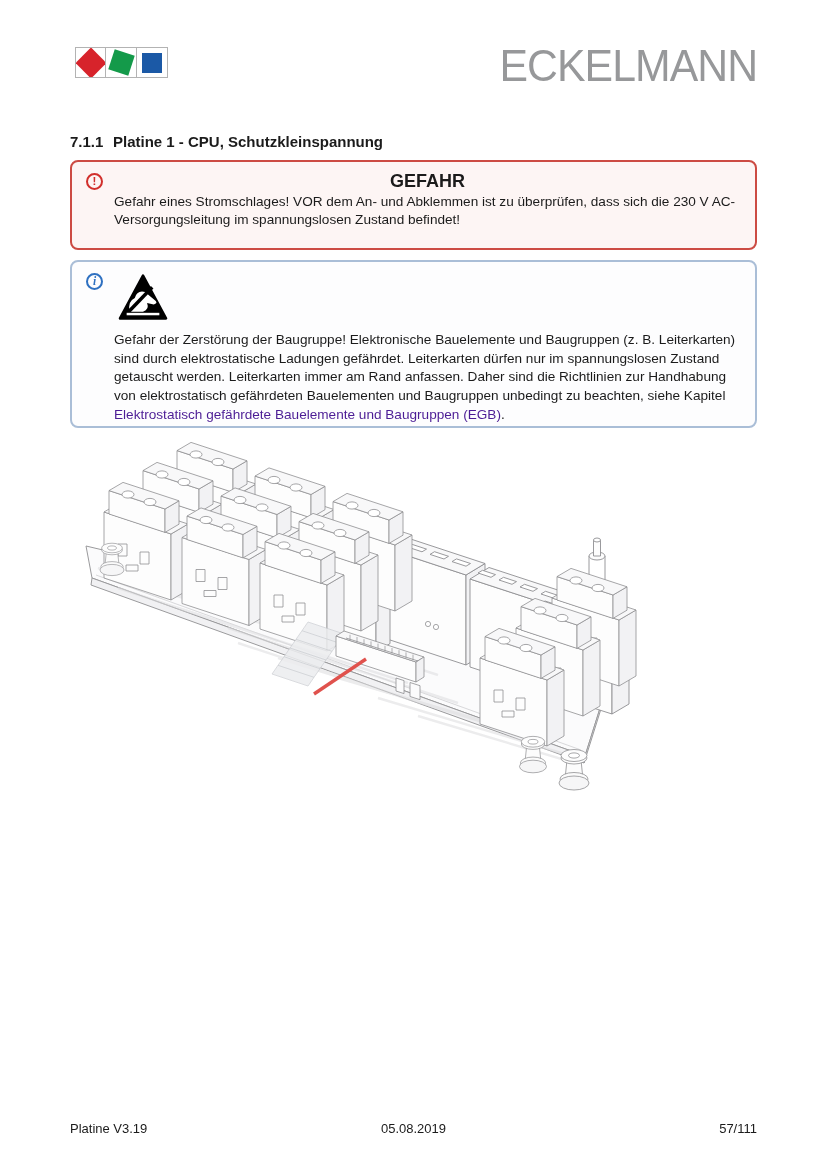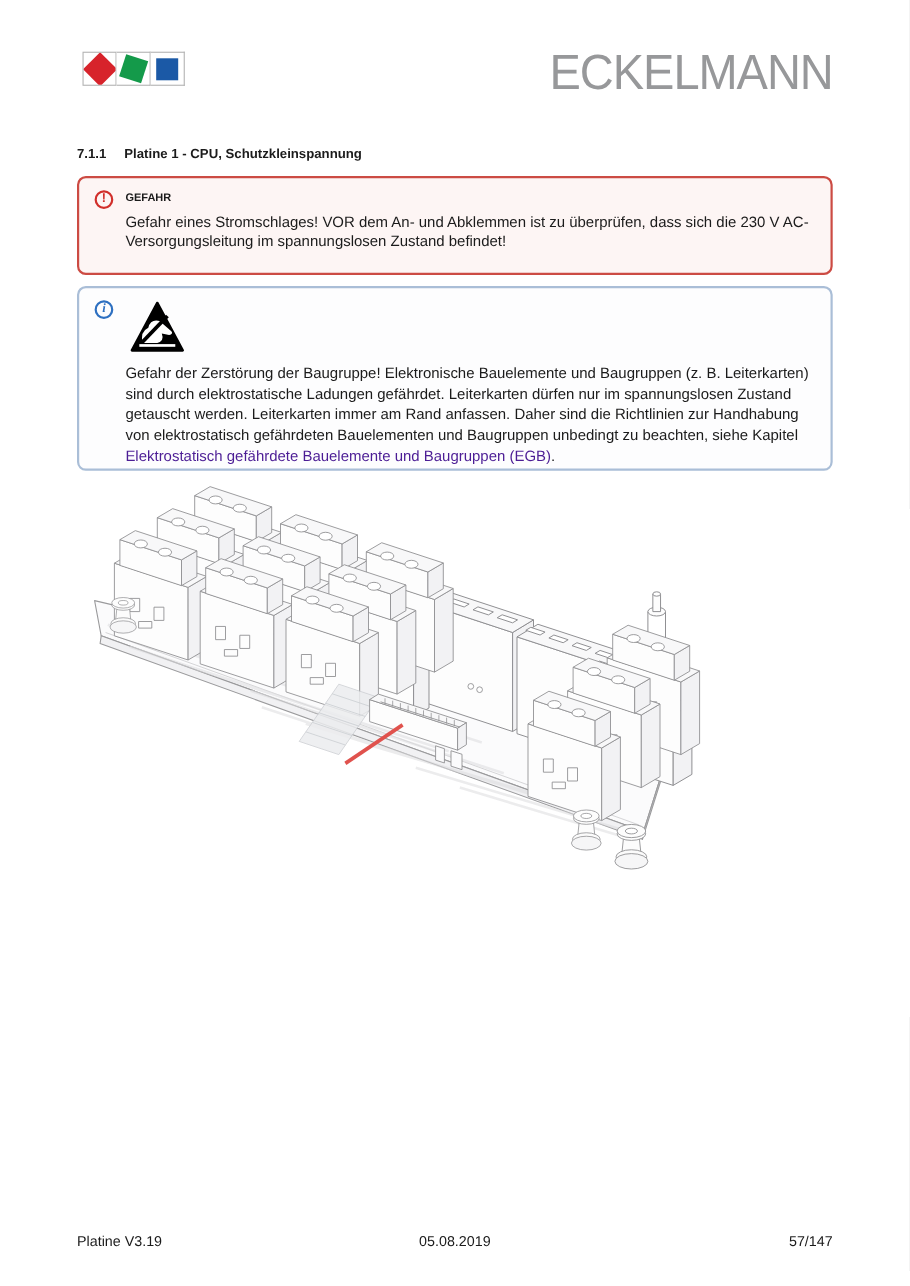--- a/index.html
+++ b/index.html
@@ -22,42 +22,42 @@
   .shape-green { background:#149a4a; transform:rotate(18deg); width:21px; height:21px; }
   .shape-blue  { background:#1b59a6; width:20px; height:20px; }
 
   .brand {
     position:absolute; right:70px; top:40px;
     font-size:45px; font-weight:400; letter-spacing:-1px; color:#97989a;
     transform:scaleX(.95); transform-origin:right top; white-space:nowrap;
   }
 
   
-  .heading { position:absolute; left:70px; top:133px; font-size:12px; font-weight:bold; }
+  .heading { position:absolute; left:70px; top:133px; font-size:15px; font-weight:bold; }
   .heading .num { display:inline-block; min-width:43px; }
 
   
   .box {
     position:absolute; left:70px; width:687px; border-radius:8px;
     display:flex; padding:10px 14px; font-size:13.6px; line-height:18.7px;
   }
   .box-danger { top:160px; height:90px; border:2px solid #cc4b43; background:#fdf5f4; }
   .box-info   { top:260px; height:168px; border:2px solid #aabed7; background:#fdfdfe; }
 
   .box .icon-col { width:28px; flex:0 0 28px; padding-top:1px; }
   .round-icon {
     width:17px; height:17px; border-radius:50%;
     display:flex; align-items:center; justify-content:center;
     font-weight:bold; font-size:11.5px; line-height:1;
   }
   .round-icon.danger { border:2px solid #d12f2b; color:#d12f2b; }
   .round-icon.info   { border:2px solid #2e70c1; color:#2e70c1; font-family:"Liberation Serif", serif; font-style:italic; }
 
   .box .text-col { flex:1; }
-  .box-title { font-weight:bold; font-size:10px; margin-bottom:2px; }
+  .box-title { font-weight:bold; font-size:18px; margin-bottom:2px;text-align:center; }
   .box-subtitle { font-weight:bold; }
   .b { font-weight:normal; }
   .link { color:#4c1d95; cursor:pointer; }
 
   .esd-wrap { margin:2px 0 10px 4px; width:50px; height:47px; }
 
   
   .figure { position:absolute; left:78px; top:428px; width:575px; height:365px; }
 
   
@@ -281,16 +281,16 @@
         <use href="#foot" transform="translate(34,122) scale(0.8)"></use>
         <use href="#foot" transform="translate(455,316) scale(0.9)"></use>
         <use href="#foot" transform="translate(496,330)"></use>
       </g>
     </svg>
   </div>
 
   <div class="footer">
     <span class="f-center">05.08.2019</span>
     <span>Platine V3.19</span>
-    <span>57/147</span>
+    <span>57/111</span>
   </div>
 
 </div>
 
 </body></html>

